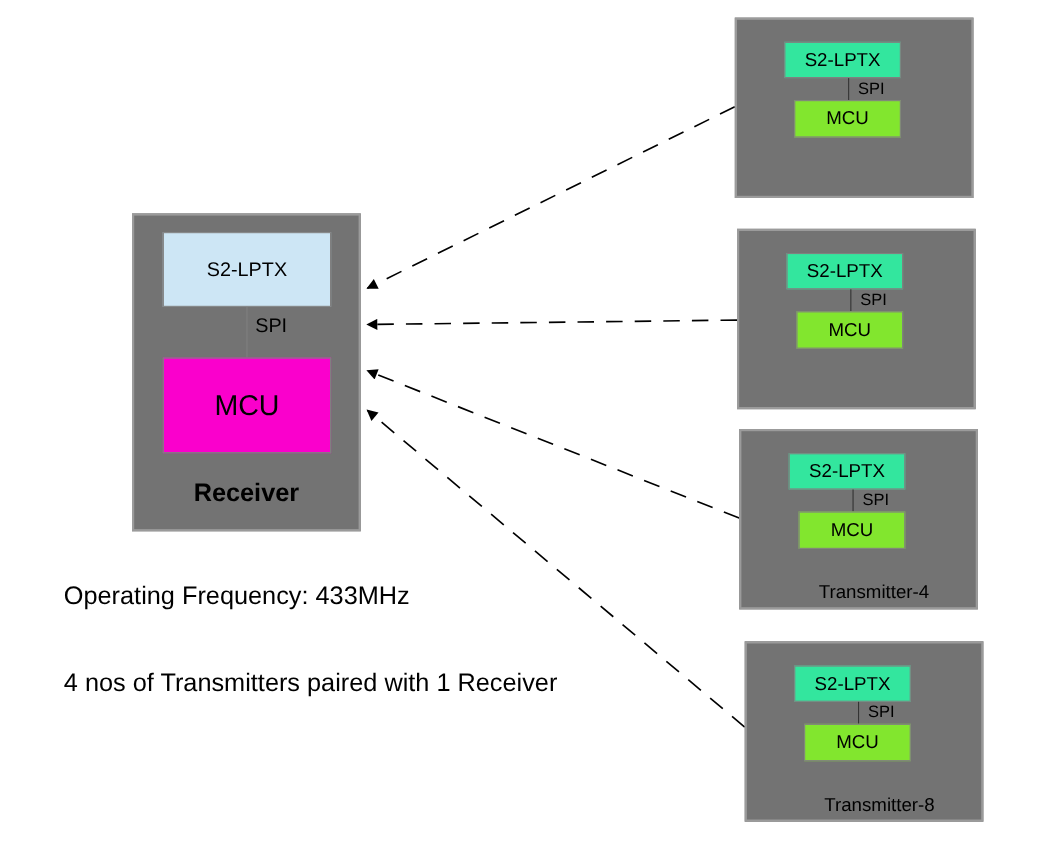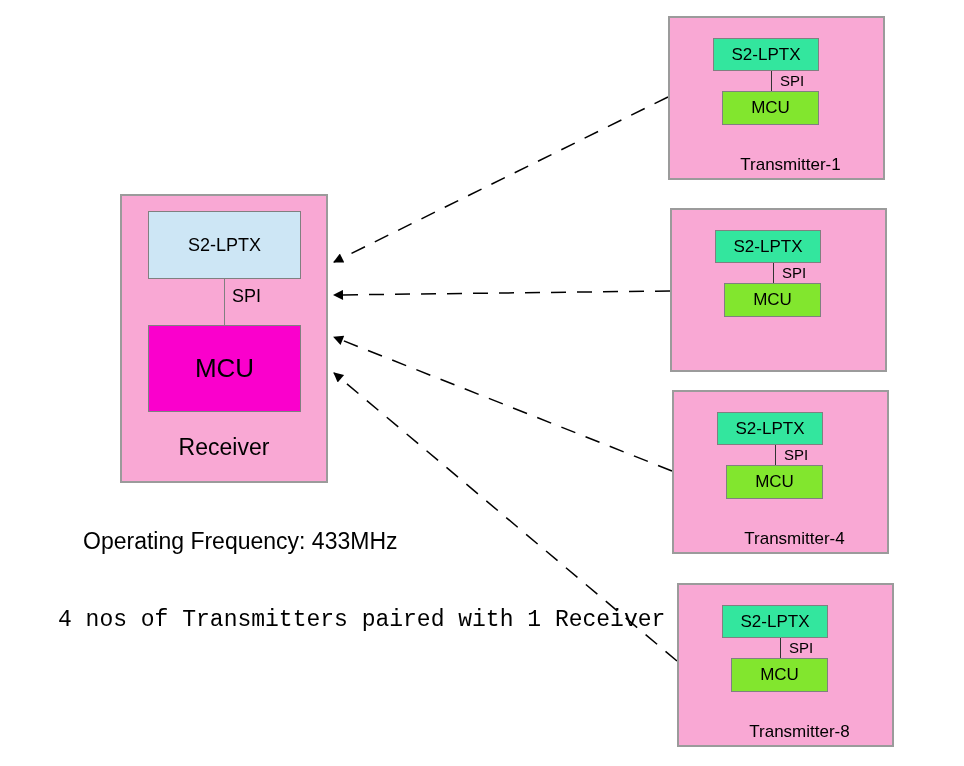--- a/index.html
+++ b/index.html
@@ -17,21 +17,21 @@
     overflow: hidden;
   }
   .arrows {
     position: absolute;
     left: 0; top: 0;
     width: 964px; height: 766px;
     pointer-events: none;
   }
   .panel {
     position: absolute;
-    background: #f9a8d4;
+    background: #737373;
     border: 2px solid #9b9b9b;
     box-sizing: border-box;
   }
   .receiver { left: 120px; top: 194px; width: 208px; height: 289px; }
   .transmitter { width: 217px; height: 164px; }
 
   .block {
     position: absolute;
     box-sizing: border-box;
     border: 1px solid #808080;
@@ -40,40 +40,40 @@
     justify-content: center;
     text-align: center;
   }
   
   .rx-chip { left: 26px; top: 15px; width: 153px; height: 68px; background: #CDE6F5; font-size: 18px; }
   .rx-mcu  { left: 26px; top: 129px; width: 153px; height: 87px; background: #FA00CC; font-size: 26px; }
   .rx-line { position: absolute; left: 102px; top: 83px; width: 0; height: 46px; border-left: 1px solid #808080; }
   .rx-spi  { position: absolute; left: 110px; top: 90px; font-size: 18px; }
   .rx-title {
     position: absolute; left: 0; top: 238px; width: 100%;
-    text-align: center; font-size: 23px;
+    text-align: center; font-size: 23px; font-weight: bold;
   }
   
   .tx-chip { left: 43px; top: 20px; width: 106px; height: 33px; background: #33E69E; font-size: 17px; }
   .tx-mcu  { left: 52px; top: 73px; width: 97px; height: 34px; background: #82E62E; font-size: 17px; }
   .tx-line { position: absolute; left: 101px; top: 53px; width: 0; height: 20px; border-left: 1px solid #333333; }
   .tx-spi  { position: absolute; left: 110px; top: 54px; font-size: 15px; }
   .tx-title {
     position: absolute; left: 0; top: 137px; width: 100%;
     text-align: center; font-size: 17px;
     padding-left: 28px; box-sizing: border-box;
   }
   .note {
     position: absolute;
     left: 58px;
     font-size: 23px;
     white-space: nowrap;
   }
-  .note-frequency { top: 528px; margin-left: 25px; }
-  .note-pairing   { top: 607px; font-family: Liberation Mono, monospace; }
+  .note-frequency { top: 528px; }
+  .note-pairing   { top: 607px; }
 </style>
 </head>
 <body>
 
 <div class="canvas">
 
   <svg class="arrows" width="964" height="766" viewBox="0 0 964 766" xmlns="http://www.w3.org/2000/svg">
     <defs>
       <marker id="ah" viewBox="0 0 10 10" refX="9" refY="5" markerUnits="userSpaceOnUse" markerWidth="14" markerHeight="10" orient="auto">
         <path d="M0,0 L10,5 L0,10 z" fill="#000000"></path>
@@ -99,21 +99,20 @@
 
   <div class="panel transmitter" style="left:668px; top:16px;">
     <div class="block tx-chip">
       <span>S2-LPTX</span>
     </div>
     <div class="tx-line"></div>
     <span class="tx-spi">SPI</span>
     <div class="block tx-mcu">
       <span>MCU</span>
     </div>
-    <div class="tx-title">Transmitter-1</div>
   </div>
 
   <div class="panel transmitter" style="left:670px; top:208px;">
     <div class="block tx-chip">
       <span>S2-LPTX</span>
     </div>
     <div class="tx-line"></div>
     <span class="tx-spi">SPI</span>
     <div class="block tx-mcu">
       <span>MCU</span>

